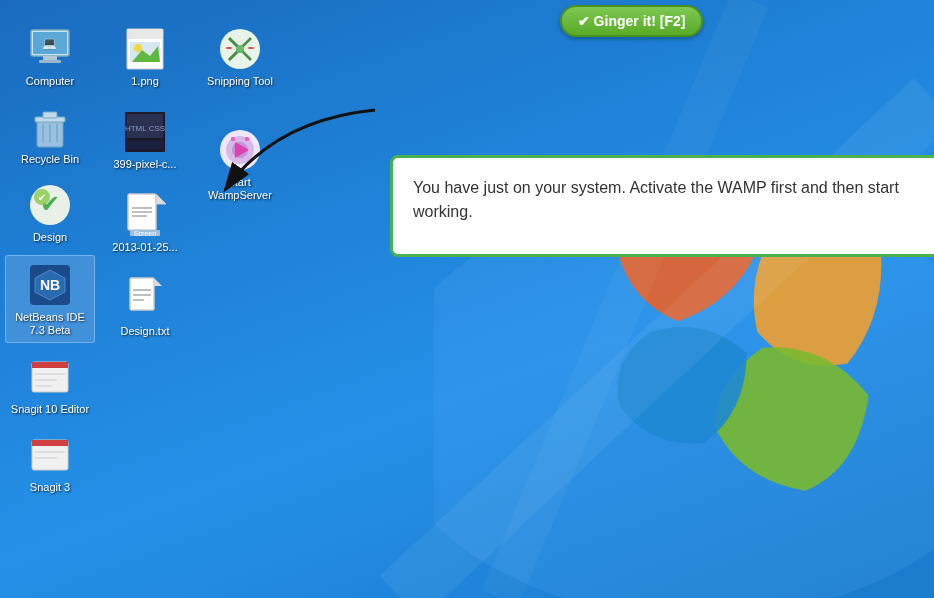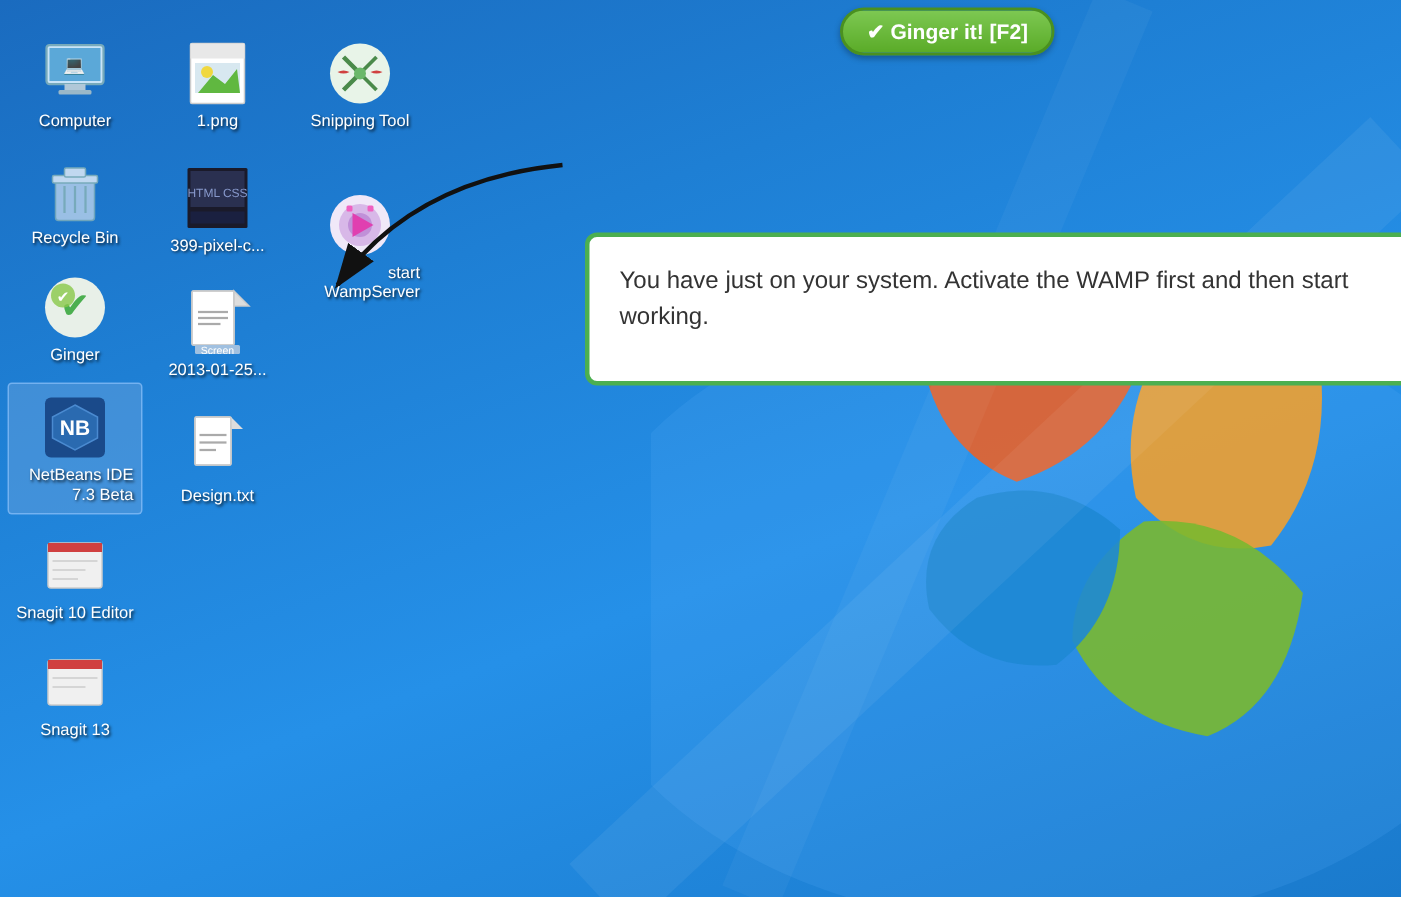--- a/index.html
+++ b/index.html
@@ -50,21 +50,21 @@
       display: flex;
       align-items: center;
       justify-content: center;
       font-size: 36px;
       margin-bottom: 2px;
     }
 
     .icon-label {
       color: white;
       font-size: 11px;
-      text-align: right;
+      text-align: center;
       text-shadow: 1px 1px 2px rgba(0,0,0,0.8);
       line-height: 1.2;
       max-width: 85px;
       word-break: break-word;
     }
 
     
     .tooltip-box {
       position: absolute;
       top: 155px;
@@ -183,21 +183,21 @@
 
   <div class="icon-item">
     <div class="icon-img">
       <svg width="46" height="46" viewBox="0 0 46 46" xmlns="http://www.w3.org/2000/svg">
         <circle cx="23" cy="23" r="20" fill="#e8f0e8"></circle>
         <text x="23" y="30" text-anchor="middle" font-size="24" fill="#4caf50">✔</text>
         <circle cx="15" cy="15" r="8" fill="#88c848" opacity="0.8"></circle>
         <text x="15" y="19" text-anchor="middle" font-size="10" fill="white">✔</text>
       </svg>
     </div>
-    <span class="icon-label">Ginger</span>
+    <span class="icon-label">Design</span>
   </div>
 
   <div class="icon-item selected">
     <div class="icon-img">
       <svg width="46" height="46" viewBox="0 0 46 46" xmlns="http://www.w3.org/2000/svg">
         <rect x="3" y="3" width="40" height="40" rx="4" fill="#1a4a8a"></rect>
         <polygon points="23,8 38,16 38,30 23,38 8,30 8,16" fill="#2a6ab0" stroke="#4a8ad0" stroke-width="1"></polygon>
         <text x="23" y="28" text-anchor="middle" font-size="14" fill="white" font-weight="bold">NB</text>
       </svg>
     </div>
@@ -219,21 +219,21 @@
 
   <div class="icon-item">
     <div class="icon-img">
       <svg width="46" height="46" viewBox="0 0 46 46" xmlns="http://www.w3.org/2000/svg">
         <rect x="5" y="8" width="36" height="30" rx="2" fill="#f0f0f0" stroke="#ccc" stroke-width="1"></rect>
         <rect x="5" y="8" width="36" height="6" fill="#d04040"></rect>
         <line x1="8" y1="20" x2="38" y2="20" stroke="#ccc" stroke-width="1"></line>
         <line x1="8" y1="26" x2="30" y2="26" stroke="#ccc" stroke-width="1"></line>
       </svg>
     </div>
-    <span class="icon-label">Snagit 13</span>
+    <span class="icon-label">Snagit 3</span>
   </div>
 
 </div>
 
 <div style="position:absolute; top:10px; left:95px; display:flex; flex-direction:column; gap:5px; padding:10px 5px;">
 
   <div class="icon-item">
     <div class="icon-img">
       <svg width="46" height="46" viewBox="0 0 46 46" xmlns="http://www.w3.org/2000/svg">
         <rect x="5" y="3" width="36" height="40" rx="1" fill="white" stroke="#ccc" stroke-width="1"></rect>

